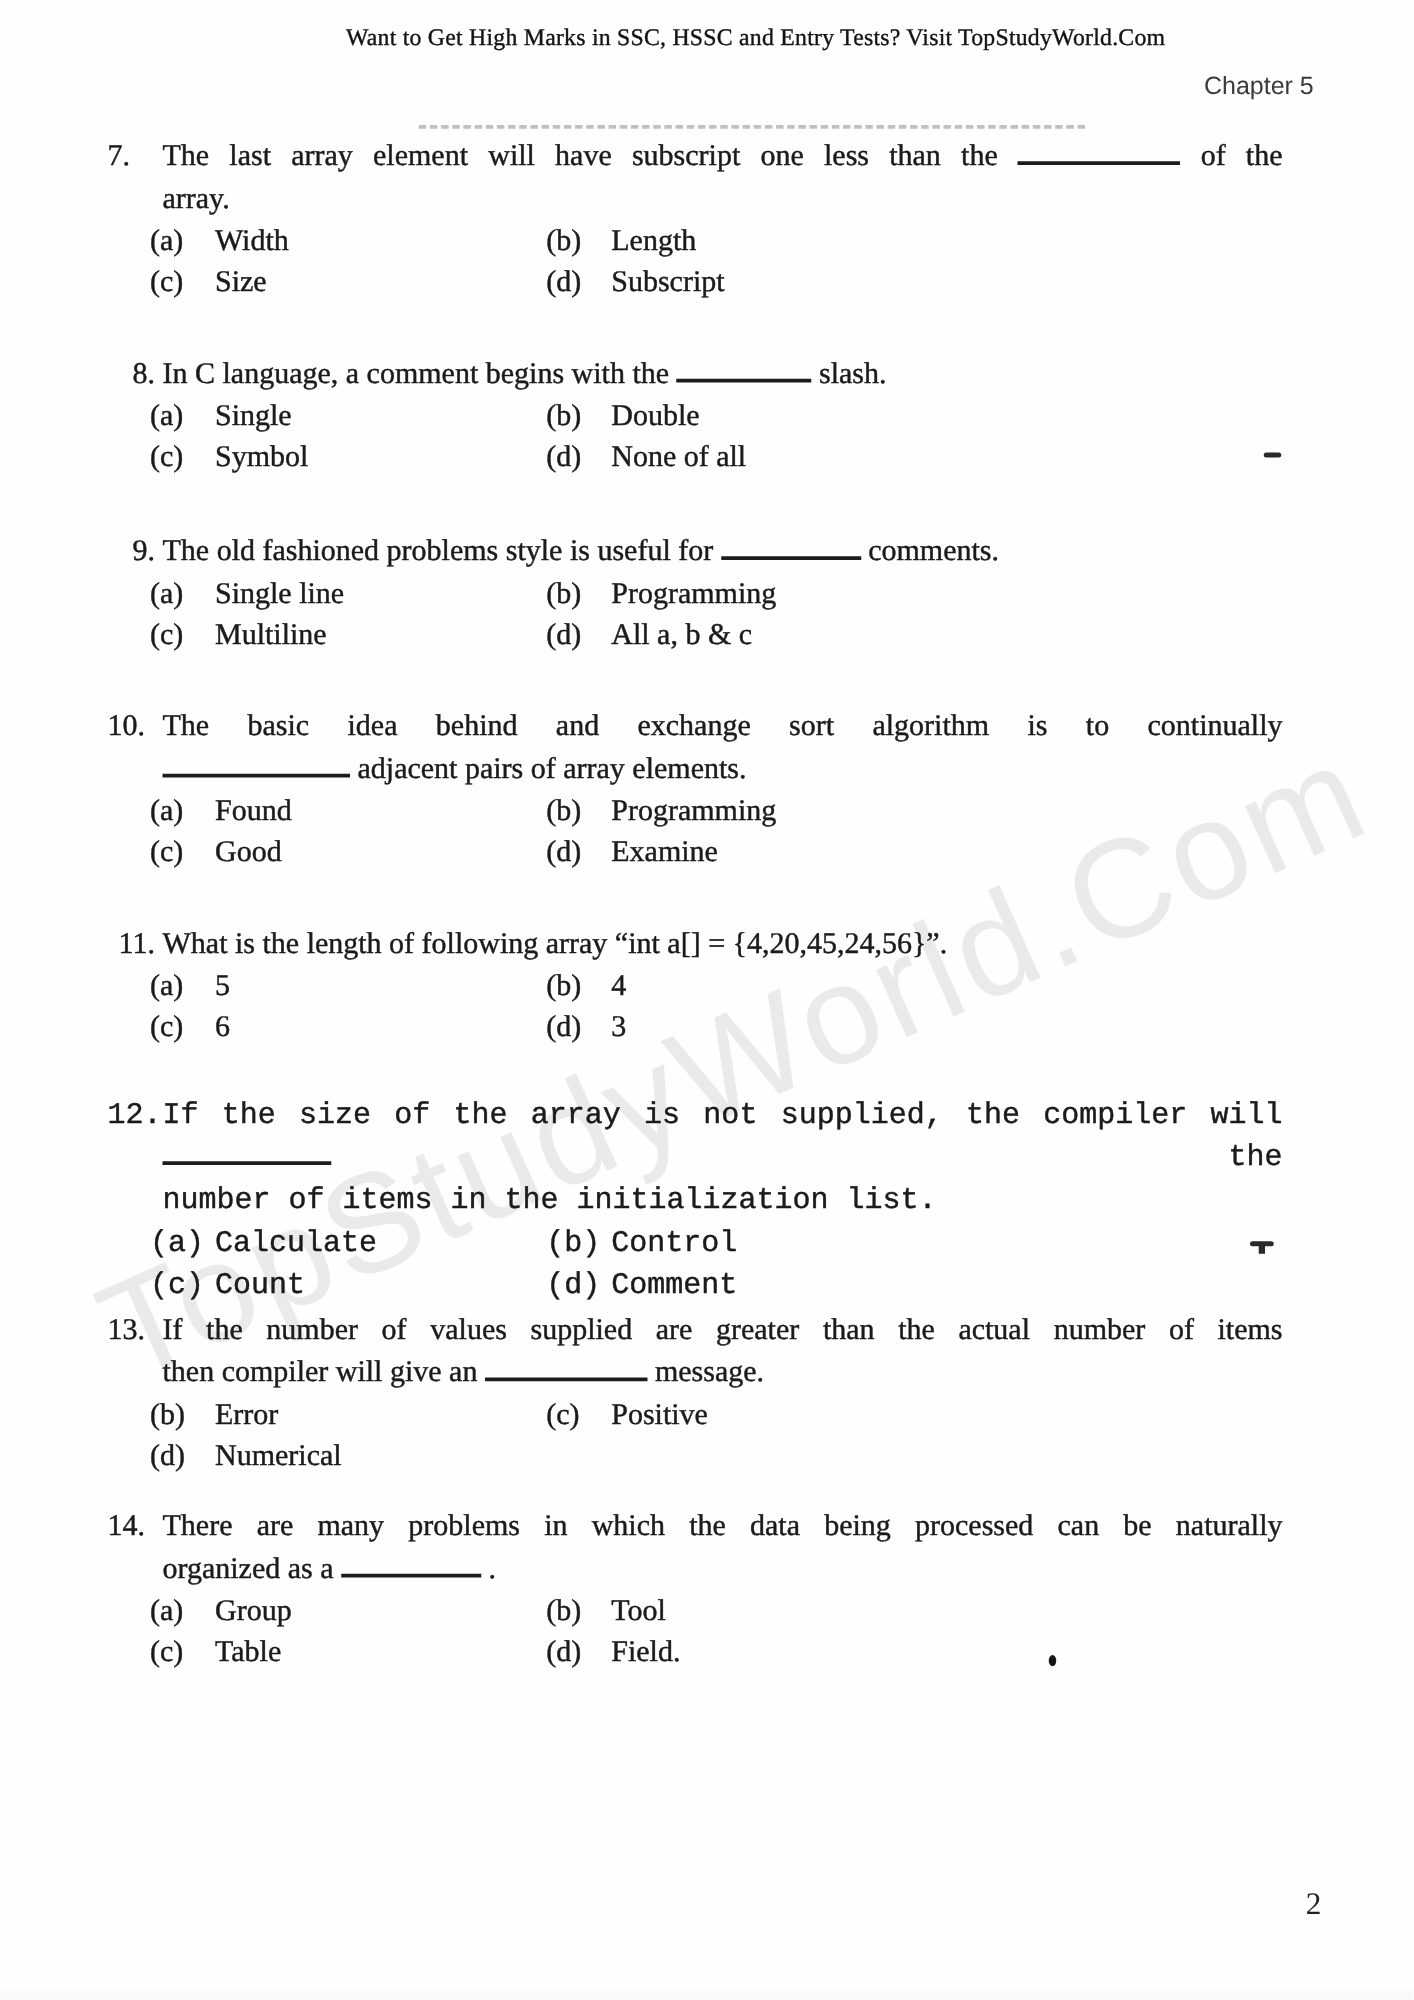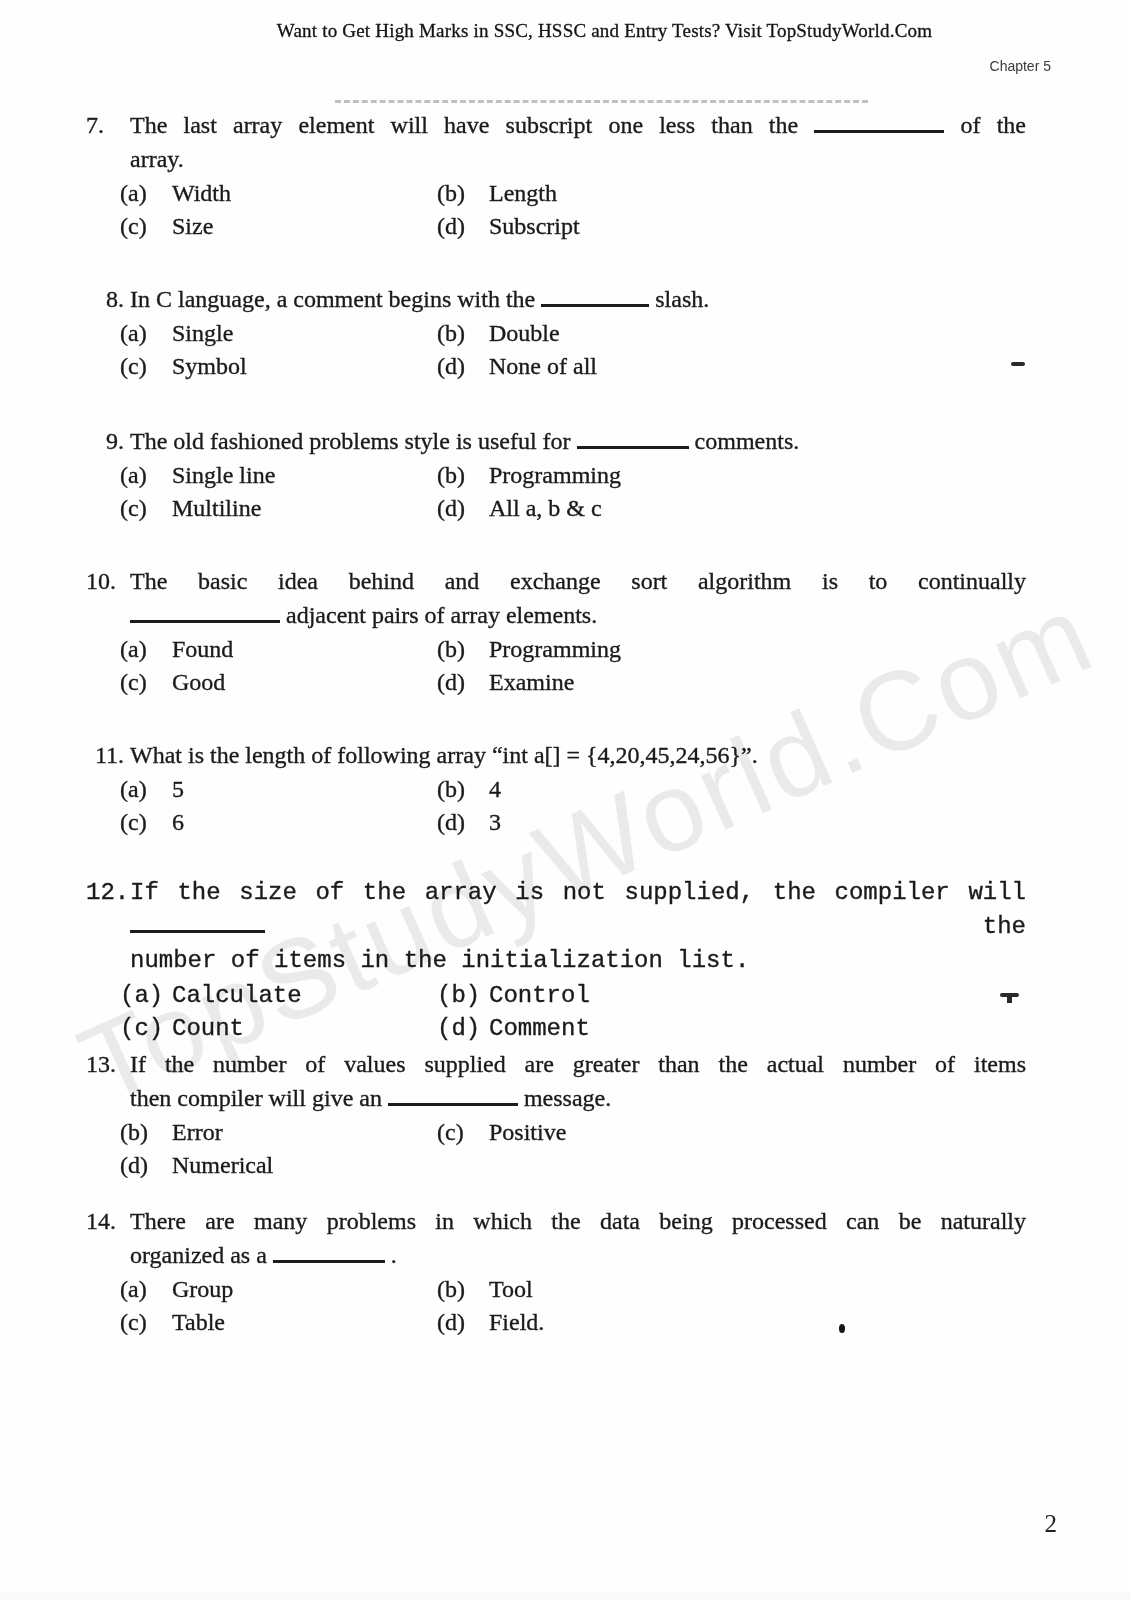--- a/index.html
+++ b/index.html
@@ -38,21 +38,21 @@
     -webkit-text-stroke: 0.3px currentColor;
     z-index: 2;
     padding-left: 39px;
   }
 
   .chapter-label {
     position: absolute;
     top: 58px;
     right: 80px;
     font-family: "Liberation Sans", sans-serif;
-    font-size: 14px;
+    font-size: 20px;
     color: #3a3a3a;
     z-index: 2;
   }
 
   .watermark {
     position: absolute;
     left: 88px;
     top: 1002px;
     font-family: "Liberation Sans", sans-serif;
     font-size: 112px;

